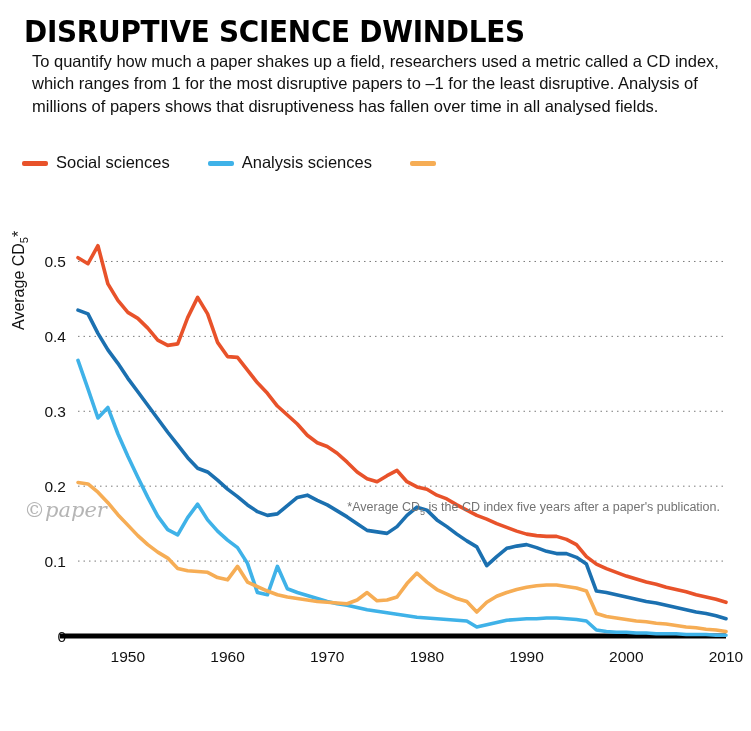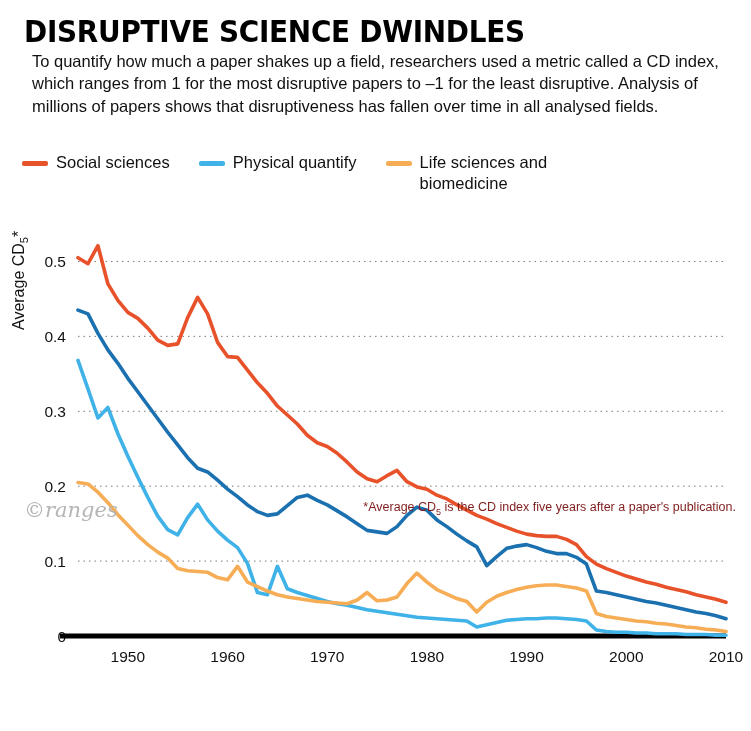--- a/index.html
+++ b/index.html
@@ -42,21 +42,21 @@
     color: #111;
   }
   .legend {
     position: absolute;
     left: 22px;
     top: 152px;
     width: 710px;
     display: flex;
     flex-direction: row;
     align-items: flex-start;
-    gap: 7px;
+    gap: 16px;
   }
   .legend-item {
     display: flex;
     flex-direction: row;
     align-items: flex-start;
     margin-right: 22px;
   }
   .legend-swatch {
     width: 26px;
     height: 5px;
@@ -96,24 +96,24 @@
     position: absolute;
     left: 24px;
     bottom: 16px;
     font-size: 21px;
     color: #b5b5b5;
     font-family: "DejaVu Serif", serif;
     font-style: italic;
   }
   .footnote {
     position: absolute;
-    right: 15px;
+    right: 31px;
     bottom: 22px;
     font-size: 12.5px;
-    color: #7f1d1d;
+    color: #737373;
   }
   .footnote sub {
     font-size: 9px;
   }
   svg { display: block; }
   .tick-label {
     font-family: "Liberation Sans", sans-serif;
     font-size: 15.5px;
     fill: #111;
   }
@@ -127,25 +127,24 @@
 
   <div class="standfirst">To quantify how much a paper shakes up a field, researchers used a metric called a CD index, which ranges from 1 for the most disruptive papers to –1 for the least disruptive. Analysis of millions of papers shows that disruptiveness has fallen over time in all analysed fields.</div>
 
   <div class="legend">
     <div class="legend-item">
       <div class="legend-swatch" style="background:#e8522a"></div>
       <div class="legend-label">Social sciences</div>
     </div>
     <div class="legend-item">
       <div class="legend-swatch" style="background:#3fb2e8"></div>
-      <div class="legend-label">Physical quantify</div>
+      <div class="legend-label">Analysis sciences</div>
     </div>
     <div class="legend-item">
       <div class="legend-swatch" style="background:#f6ad55"></div>
-      <div class="legend-label">Life sciences and biomedicine</div>
     </div>
   </div>
 
   <div class="ylabel">
     <span>Average CD</span><sub>5</sub><span>*</span>
   </div>
 
   <div class="chart-area">
     <svg id="chart-svg" width="751" height="470" viewBox="0 0 751 470">
         <line x1="78" x2="726" y1="365.0909090909091" y2="365.0909090909091" stroke="#7a7a7a" stroke-width="1" stroke-dasharray="1.5 4"></line>
@@ -167,19 +166,19 @@
         <text x="526.6153846153845" y="466" text-anchor="middle" class="tick-label">1990</text>
         <text x="626.3076923076923" y="466" text-anchor="middle" class="tick-label">2000</text>
         <text x="726" y="466" text-anchor="middle" class="tick-label">2010</text>
         <polyline points="78.00,61.71 87.97,67.70 97.94,49.72 107.91,87.93 117.88,104.41 127.85,116.39 137.82,122.39 147.78,132.12 157.75,144.11 167.72,149.35 177.69,147.85 187.66,121.64 197.63,101.41 207.60,117.89 217.57,146.36 227.54,160.59 237.51,161.34 247.48,174.07 257.45,186.81 267.42,197.29 277.38,210.03 287.35,219.02 297.32,228.01 307.29,239.24 317.26,246.73 327.23,250.48 337.20,257.22 347.17,266.21 357.14,275.95 367.11,282.69 377.08,285.69 387.05,279.69 397.02,274.45 406.98,285.69 416.95,290.93 426.92,293.18 436.89,299.17 446.86,302.92 456.83,308.91 466.80,314.15 476.77,319.40 486.74,323.14 496.71,327.64 506.68,331.38 516.65,335.13 526.62,338.12 536.58,339.62 546.55,340.37 556.52,340.37 566.49,343.37 576.46,348.61 586.43,360.60 596.40,368.09 606.37,372.58 616.34,376.33 626.31,380.07 636.28,383.07 646.25,386.07 656.22,388.31 666.18,391.31 676.15,393.56 686.12,395.80 696.09,398.80 706.06,401.05 716.03,403.29 726.00,406.29" fill="none" stroke="#e8522a" stroke-width="3.6" stroke-linejoin="round" stroke-linecap="round"></polyline>
         <polyline points="78.00,114.15 87.97,117.89 97.94,137.37 107.91,153.85 117.88,167.33 127.85,182.31 137.82,195.80 147.78,209.28 157.75,222.76 167.72,236.25 177.69,248.98 187.66,261.72 197.63,272.20 207.60,275.95 217.57,284.19 227.54,293.18 237.51,300.67 247.48,308.91 257.45,315.65 267.42,319.40 277.38,317.90 287.35,309.66 297.32,301.42 307.29,299.17 317.26,304.41 327.23,308.91 337.20,314.90 347.17,320.89 357.14,327.64 367.11,334.38 377.08,335.88 387.05,337.37 397.02,330.63 406.98,319.40 416.95,311.16 426.92,314.15 436.89,323.89 446.86,330.63 456.83,338.12 466.80,344.87 476.77,350.86 486.74,369.59 496.71,360.60 506.68,352.36 516.65,350.11 526.62,348.61 536.58,351.61 546.55,355.35 556.52,357.60 566.49,357.60 576.46,361.35 586.43,368.09 596.40,395.05 606.37,396.55 616.34,398.80 626.31,401.05 636.28,403.29 646.25,405.54 656.22,407.04 666.18,409.29 676.15,411.53 686.12,413.78 696.09,416.03 706.06,417.53 716.03,419.77 726.00,422.77" fill="none" stroke="#1b70b0" stroke-width="3.6" stroke-linejoin="round" stroke-linecap="round"></polyline>
         <polyline points="78.00,164.33 87.97,192.80 97.94,222.01 107.91,211.53 117.88,237.75 127.85,260.22 137.82,281.19 147.78,301.42 157.75,320.15 167.72,333.63 177.69,338.87 187.66,321.64 197.63,308.16 207.60,323.89 217.57,335.13 227.54,344.12 237.51,351.61 247.48,367.34 257.45,396.55 267.42,398.80 277.38,370.33 287.35,392.81 297.32,396.55 307.29,399.55 317.26,402.55 327.23,405.54 337.20,407.79 347.17,409.29 357.14,411.53 367.11,413.78 377.08,415.28 387.05,416.78 397.02,418.28 406.98,419.77 416.95,421.27 426.92,422.02 436.89,422.77 446.86,423.52 456.83,424.27 466.80,425.02 476.77,431.01 486.74,428.76 496.71,426.52 506.68,424.27 516.65,423.52 526.62,422.77 536.58,422.77 546.55,422.02 556.52,422.02 566.49,422.77 576.46,423.52 586.43,425.02 596.40,434.01 606.37,435.51 616.34,436.25 626.31,436.25 636.28,437.00 646.25,437.00 656.22,437.75 666.18,437.75 676.15,437.75 686.12,438.50 696.09,438.50 706.06,438.50 716.03,439.25 726.00,439.25" fill="none" stroke="#3fb2e8" stroke-width="3.6" stroke-linejoin="round" stroke-linecap="round"></polyline>
         <polyline points="78.00,286.44 87.97,287.93 97.94,296.17 107.91,306.66 117.88,318.65 127.85,329.13 137.82,339.62 147.78,348.61 157.75,356.10 167.72,362.09 177.69,372.58 187.66,374.83 197.63,375.58 207.60,376.33 217.57,381.57 227.54,383.82 237.51,370.33 247.48,386.07 257.45,390.56 267.42,395.05 277.38,398.80 287.35,401.05 297.32,402.55 307.29,404.04 317.26,405.54 327.23,406.29 337.20,407.04 347.17,407.79 357.14,404.04 367.11,396.55 377.08,404.79 387.05,404.04 397.02,401.05 406.98,387.56 416.95,377.08 426.92,386.07 436.89,393.56 446.86,398.05 456.83,402.55 466.80,405.54 476.77,416.03 486.74,406.29 496.71,400.30 506.68,396.55 516.65,393.56 526.62,391.31 536.58,389.81 546.55,389.06 556.52,389.06 566.49,390.56 576.46,392.06 586.43,395.05 596.40,417.53 606.37,420.52 616.34,422.02 626.31,423.52 636.28,425.02 646.25,425.77 656.22,427.27 666.18,428.01 676.15,429.51 686.12,431.01 696.09,431.76 706.06,433.26 716.03,434.01 726.00,435.51" fill="none" stroke="#f6ad55" stroke-width="3.6" stroke-linejoin="round" stroke-linecap="round"></polyline>
       </svg>
   </div>
 
-  <div class="credit">©ranges</div>
+  <div class="credit">©paper</div>
 
   <div class="footnote">
     <span>*Average CD</span><sub>5</sub><span> is the CD index five years after a paper's publication.</span>
   </div>
 
 </div>
 
 </body></html>

